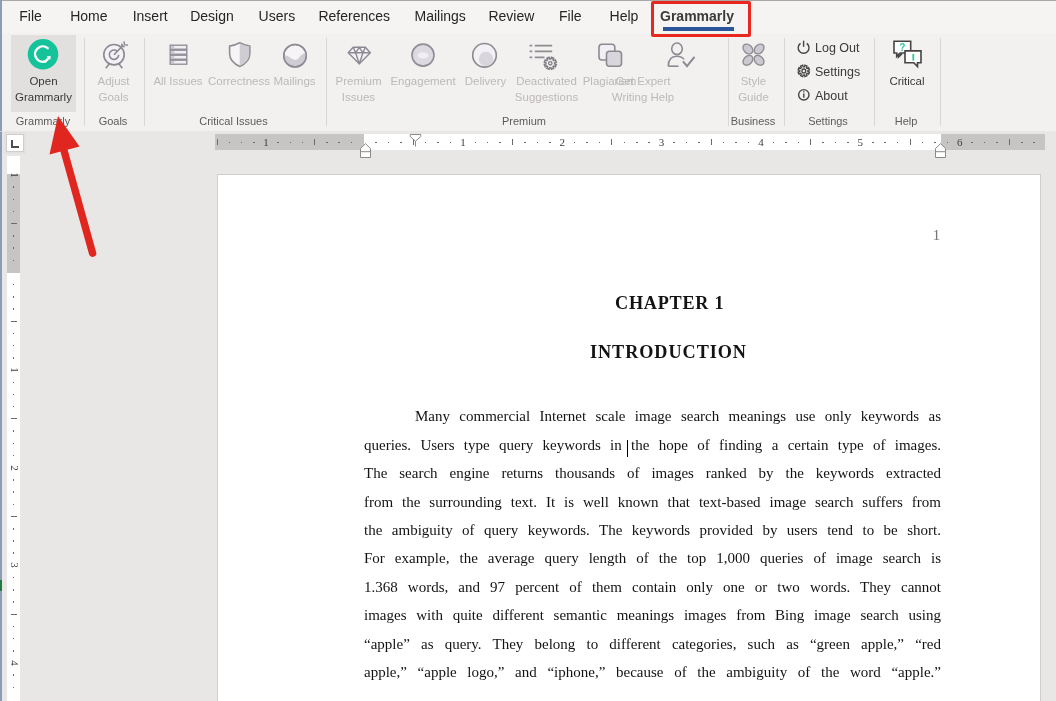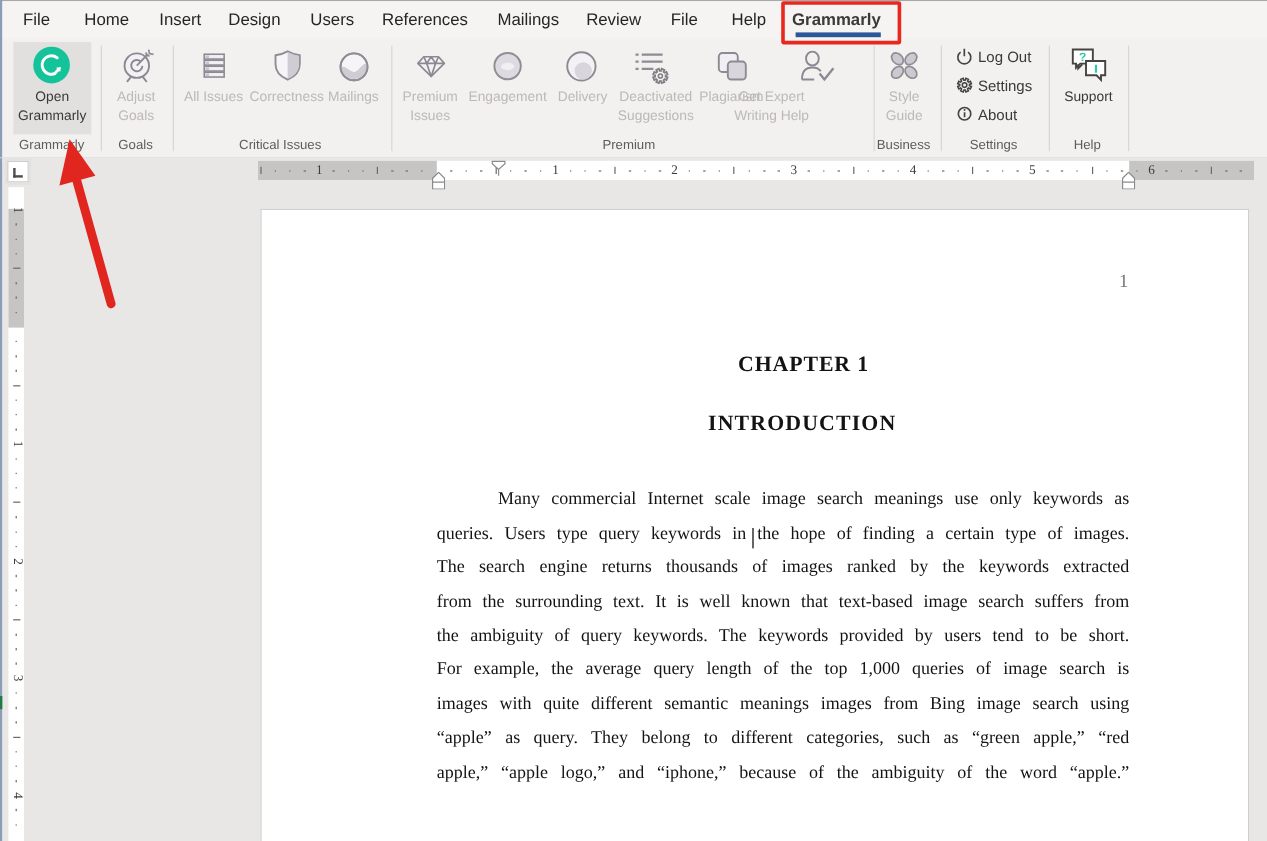--- a/index.html
+++ b/index.html
@@ -55,21 +55,21 @@
 <div class="blabel dis" style="left:178px;top:74.0px">All Issues</div>
 <div class="blabel dis" style="left:239px;top:74.0px">Correctness</div>
 <div class="blabel dis" style="left:294.5px;top:74.0px">Mailings</div>
 <div class="blabel dis" style="left:358.5px;top:74.0px">Premium<br>Issues</div>
 <div class="blabel dis" style="left:423px;top:74.0px">Engagement</div>
 <div class="blabel dis" style="left:485.5px;top:74.0px">Delivery</div>
 <div class="blabel dis" style="left:546.5px;top:74.0px">Deactivated<br>Suggestions</div>
 <div class="blabel dis" style="left:609.5px;top:74.0px">Plagiarism</div>
 <div class="blabel dis" style="left:643px;top:74.0px">Get Expert<br>Writing Help</div>
 <div class="blabel dis" style="left:753.5px;top:74.0px">Style<br>Guide</div>
-<div class="blabel ena" style="left:907px;top:74.0px">Support</div>
+<div class="blabel ena" style="left:907px;top:74.0px">Critical</div>
 <div class="srow" style="left:815px;top:41px">Log Out</div>
 <div class="srow" style="left:815px;top:64.5px">Settings</div>
 <div class="srow" style="left:815px;top:89px">About</div>
 
 <svg class="abs" style="left:0;top:0" width="1056" height="131" viewBox="0 0 1056 131">
 
  <circle cx="43" cy="54.2" r="15.3" fill="#15c39a"></circle>
  <path d="M 47.7 48.2 A 7.7 7.7 0 1 0 45.8 61.2" fill="none" stroke="#ffffff" stroke-width="2.4" stroke-linecap="round"></path>
  <path d="M 45.4 61.4 L 48.6 58.2" stroke="#ffffff" stroke-width="2.4" stroke-linecap="round"></path>
  <path d="M 50.8 55.8 L 50.2 59.9 L 46.7 56.4 Z" fill="#ffffff"></path>
@@ -298,20 +298,21 @@
 <div class="abs" style="left:932.5px;top:227px;font-family:'Liberation Serif',serif;font-size:15.5px;line-height:15px;color:#767676">1</div>
 <div class="abs" style="left:615px;top:293.6px;font-family:'Liberation Serif',serif;font-size:18.2px;font-weight:bold;color:#131313;line-height:18px;white-space:nowrap;letter-spacing:0.75px">CHAPTER 1</div>
 <div class="abs" style="left:590px;top:343.2px;font-family:'Liberation Serif',serif;font-size:18.2px;font-weight:bold;color:#131313;line-height:18px;white-space:nowrap;letter-spacing:0.95px">INTRODUCTION</div>
 <div class="abs" style="left:364px;top:402.3px;width:577px;font-family:'Liberation Serif',serif;font-size:15px;color:#131313;line-height:28.4px">
 <div style="text-align:justify;text-align-last:justify;text-indent:51px;">Many commercial Internet scale image search meanings use only keywords as</div>
 <div style="text-align:justify;text-align-last:justify;">queries. Users type query keywords in the hope of finding a certain type of images.</div>
 <div style="text-align:justify;text-align-last:justify;">The search engine returns thousands of images ranked by the keywords extracted</div>
 <div style="text-align:justify;text-align-last:justify;">from the surrounding text. It is well known that text-based image search suffers from</div>
 <div style="text-align:justify;text-align-last:justify;">the ambiguity of query keywords. The keywords provided by users tend to be short.</div>
 <div style="text-align:justify;text-align-last:justify;">For example, the average query length of the top 1,000 queries of image search is</div>
+<div style="text-align:justify;text-align-last:justify;">1.368 words, and 97 percent of them contain only one or two words. They cannot</div>
 <div style="text-align:justify;text-align-last:justify;">images with quite different semantic meanings images from Bing image search using</div>
 <div style="text-align:justify;text-align-last:justify;">“apple” as query. They belong to different categories, such as “green apple,” “red</div>
 <div style="text-align:justify;text-align-last:justify;">apple,” “apple logo,” and “iphone,” because of the ambiguity of the word “apple.”</div>
 </div>
 <div class="abs" style="left:627px;top:439.5px;width:1px;height:17px;background:#000"></div>
 <svg class="abs" style="left:30px;top:100px" width="90" height="170" viewBox="0 0 90 170">
  <path d="M 28 16 L 19.5 54.5 L 49.5 46.5 Z" fill="#e0261f"></path>
  <line x1="33" y1="47" x2="62.6" y2="153.2" stroke="#e0261f" stroke-width="7.4" stroke-linecap="round"></line>
 </svg>
 </body></html>

